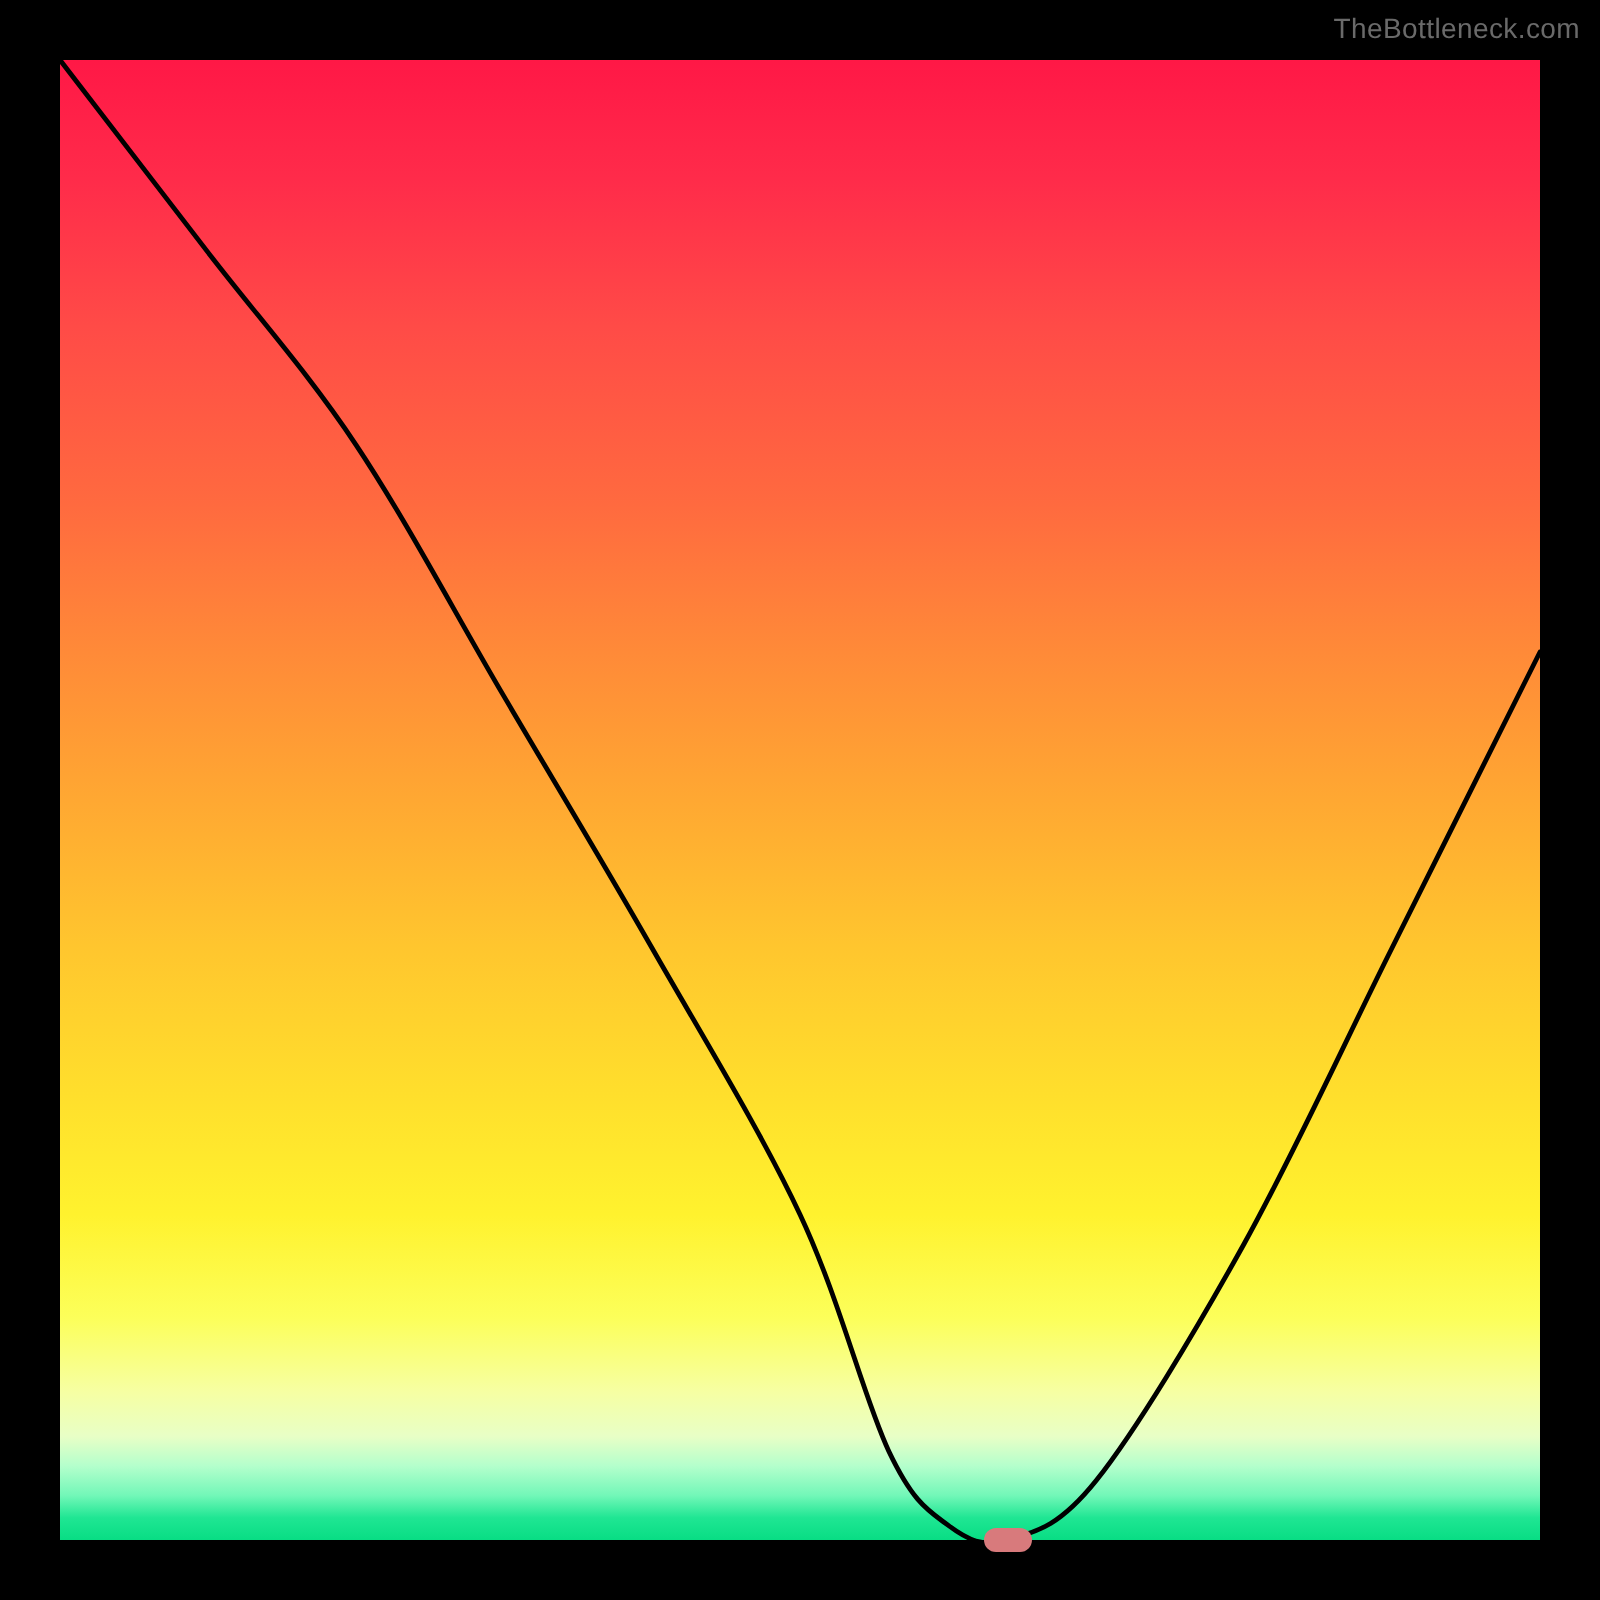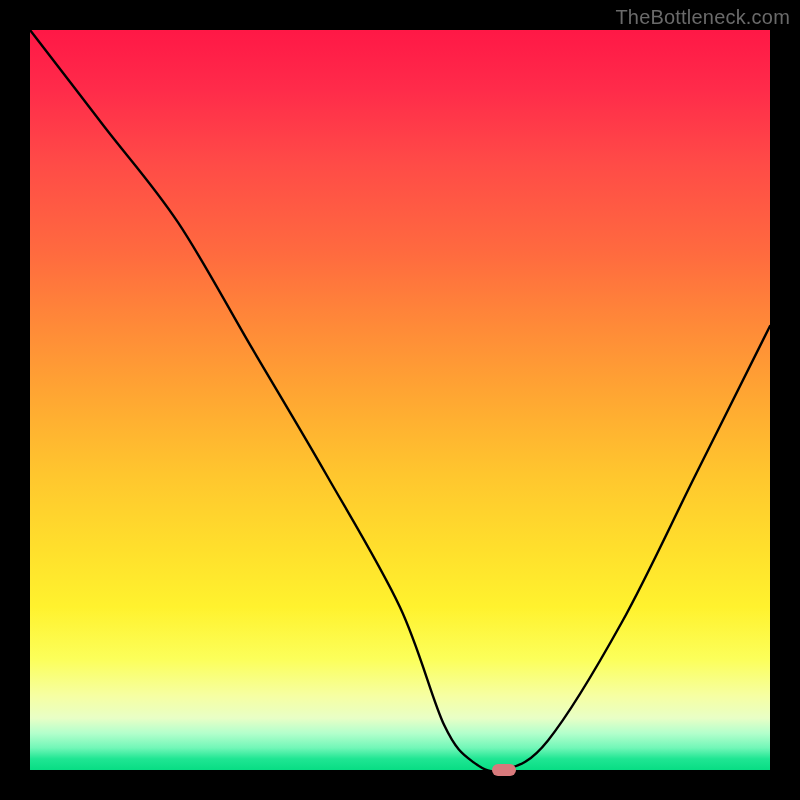--- a/index.html
+++ b/index.html
@@ -42,21 +42,21 @@
       #72f7b8 97%,
       #1fe693 98.5%,
       #08dd84 100%
     );
   }
   .watermark {
     position: absolute;
     top: 6px;
     right: 10px;
     color: #6a6a6a;
-    font-size: 20px;
+    font-size: 14px;
     font-weight: 500;
     letter-spacing: 0.2px;
     user-select: none;
   }
   .marker {
     position: absolute;
     width: 24px;
     height: 12px;
     border-radius: 6px;
     background: #d87a7c;

